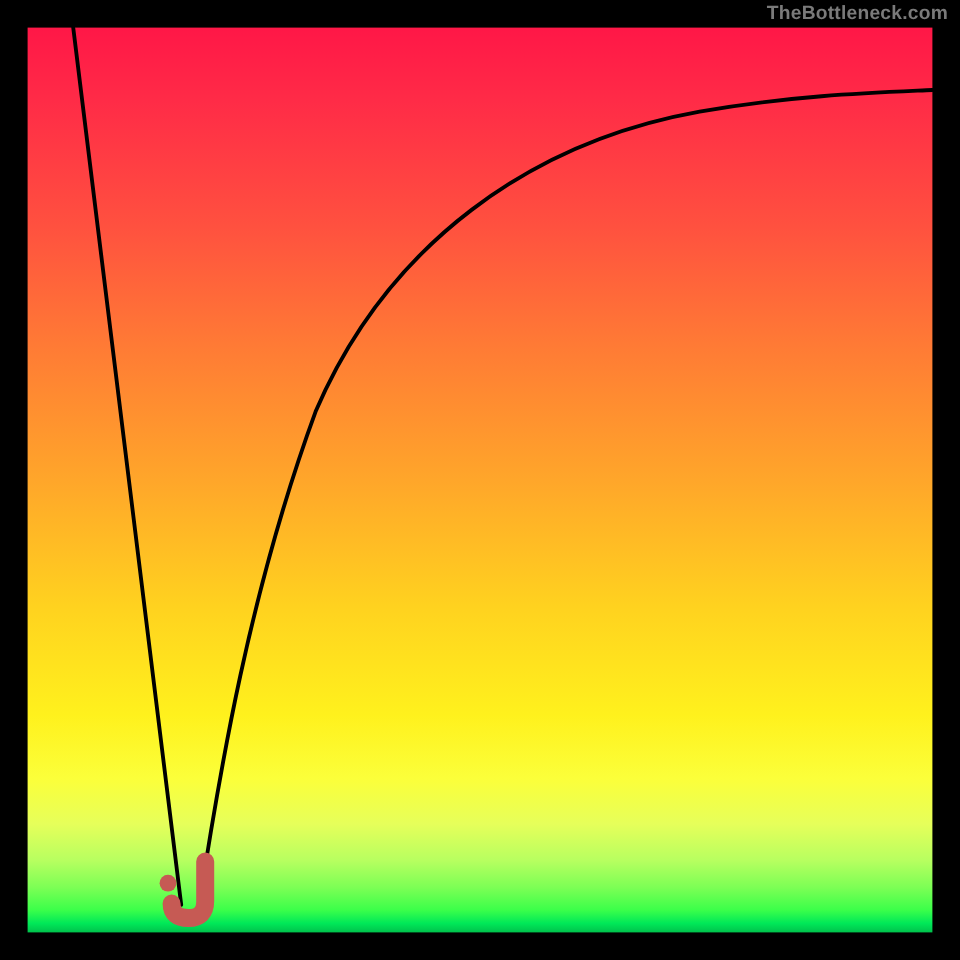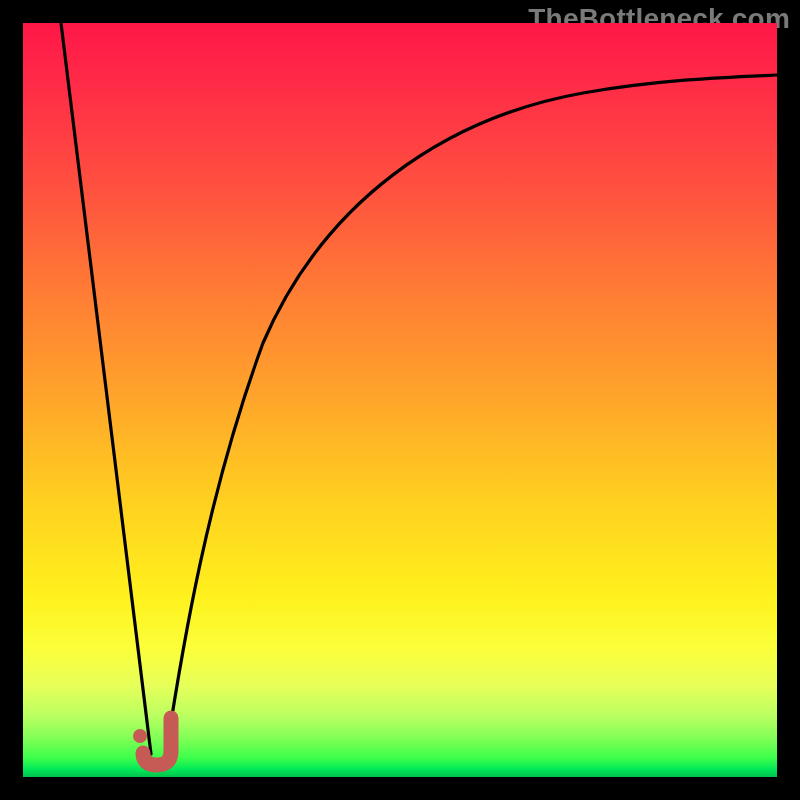--- a/index.html
+++ b/index.html
@@ -42,21 +42,21 @@
       #3cff4a 97.5%,
       #00e858 99%,
       #00c24c 100%
     );
   }
   .watermark {
     position: absolute;
     top: 3px;
     right: 10px;
     color: #7a7a7a;
-    font-size: 28px;
+    font-size: 16px;
     font-weight: 600;
     letter-spacing: 0.2px;
     user-select: none;
   }
   svg.curves {
     position: absolute;
     left: 0;
     top: 0;
     width: 754px;
     height: 754px;

